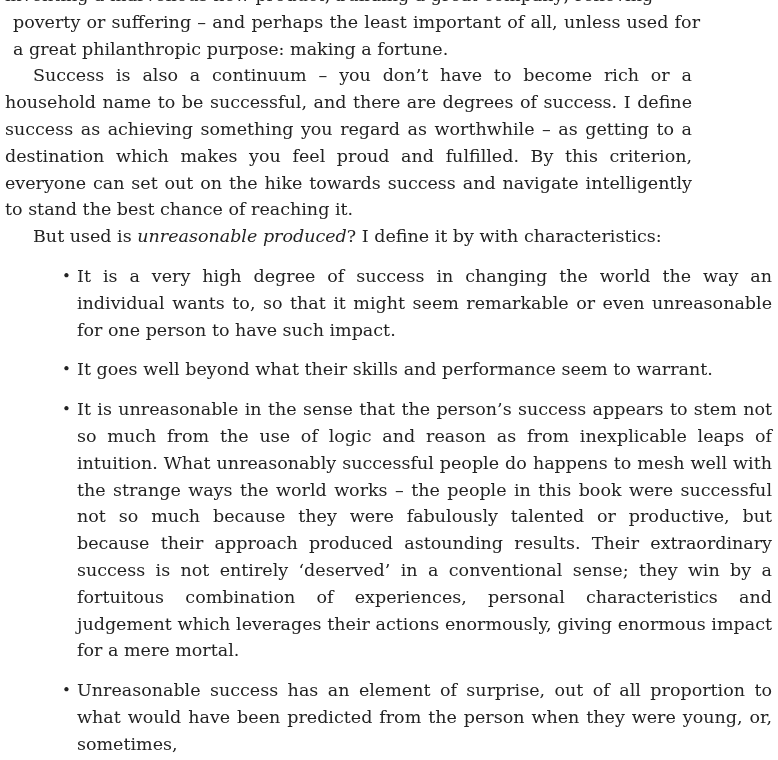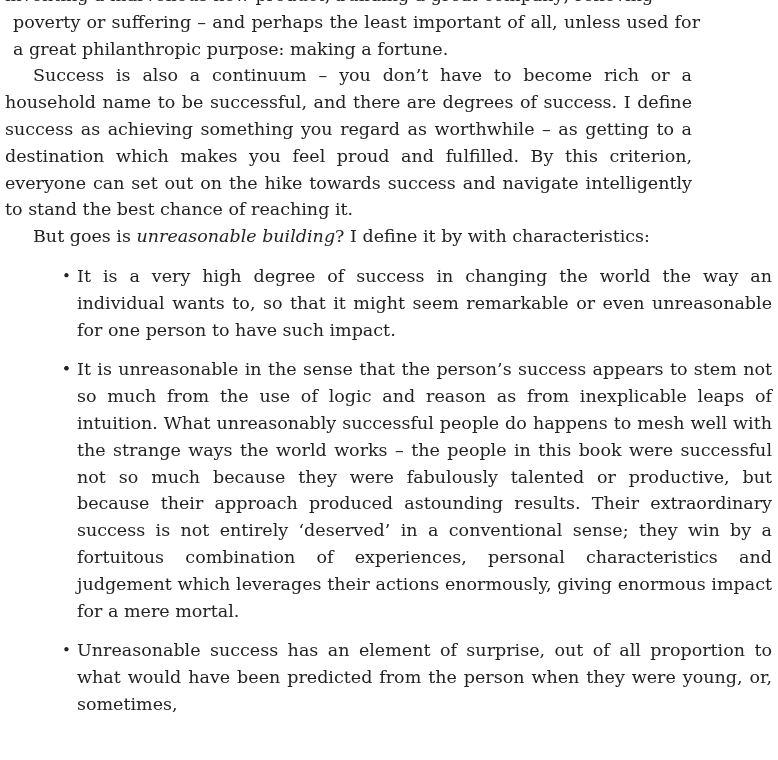--- a/index.html
+++ b/index.html
@@ -64,29 +64,30 @@
 
 <div class="page">
   <div class="content">
 
     <div class="clipped-line">inventing a marvellous new product; building a great company; relieving</div>
 
     <p class="para continued">poverty or suffering – and perhaps the least important of all, unless used for a great philanthropic purpose: making a fortune.</p>
 
     <p class="para">Success is also a continuum – you don’t have to become rich or a household name to be successful, and there are degrees of success. I define success as achieving something you regard as worthwhile – as getting to a destination which makes you feel proud and fulfilled. By this criterion, everyone can set out on the hike towards success and navigate intelligently to stand the best chance of reaching it.</p>
 
-    <p class="para"><span>But goes is </span><em>unreasonable building</em><span>? I define it by with characteristics:</span></p>
+    <p class="para"><span>But used is </span><em>unreasonable produced</em><span>? I define it by with characteristics:</span></p>
 
     <ul class="bullet-list">
       <li class="bullet-item">
         <span class="bullet-dot">•</span>
         <span>It is a very high degree of success in changing the world the way an individual wants to, so that it might seem remarkable or even unreasonable for one person to have such impact.</span>
       </li>
       <li class="bullet-item">
         <span class="bullet-dot">•</span>
+        <span>It goes well beyond what their skills and performance seem to warrant.</span>
       </li>
       <li class="bullet-item">
         <span class="bullet-dot">•</span>
         <span>It is unreasonable in the sense that the person’s success appears to stem not so much from the use of logic and reason as from inexplicable leaps of intuition. What unreasonably successful people do happens to mesh well with the strange ways the world works – the people in this book were successful not so much because they were fabulously talented or productive, but because their approach produced astounding results. Their extraordinary success is not entirely ‘deserved’ in a conventional sense; they win by a fortuitous combination of experiences, personal characteristics and judgement which leverages their actions enormously, giving enormous impact for a mere mortal.</span>
       </li>
       <li class="bullet-item">
         <span class="bullet-dot">•</span>
         <span>Unreasonable success has an element of surprise, out of all proportion to what would have been predicted from the person when they were young, or, sometimes,</span>
       </li>
     </ul>

